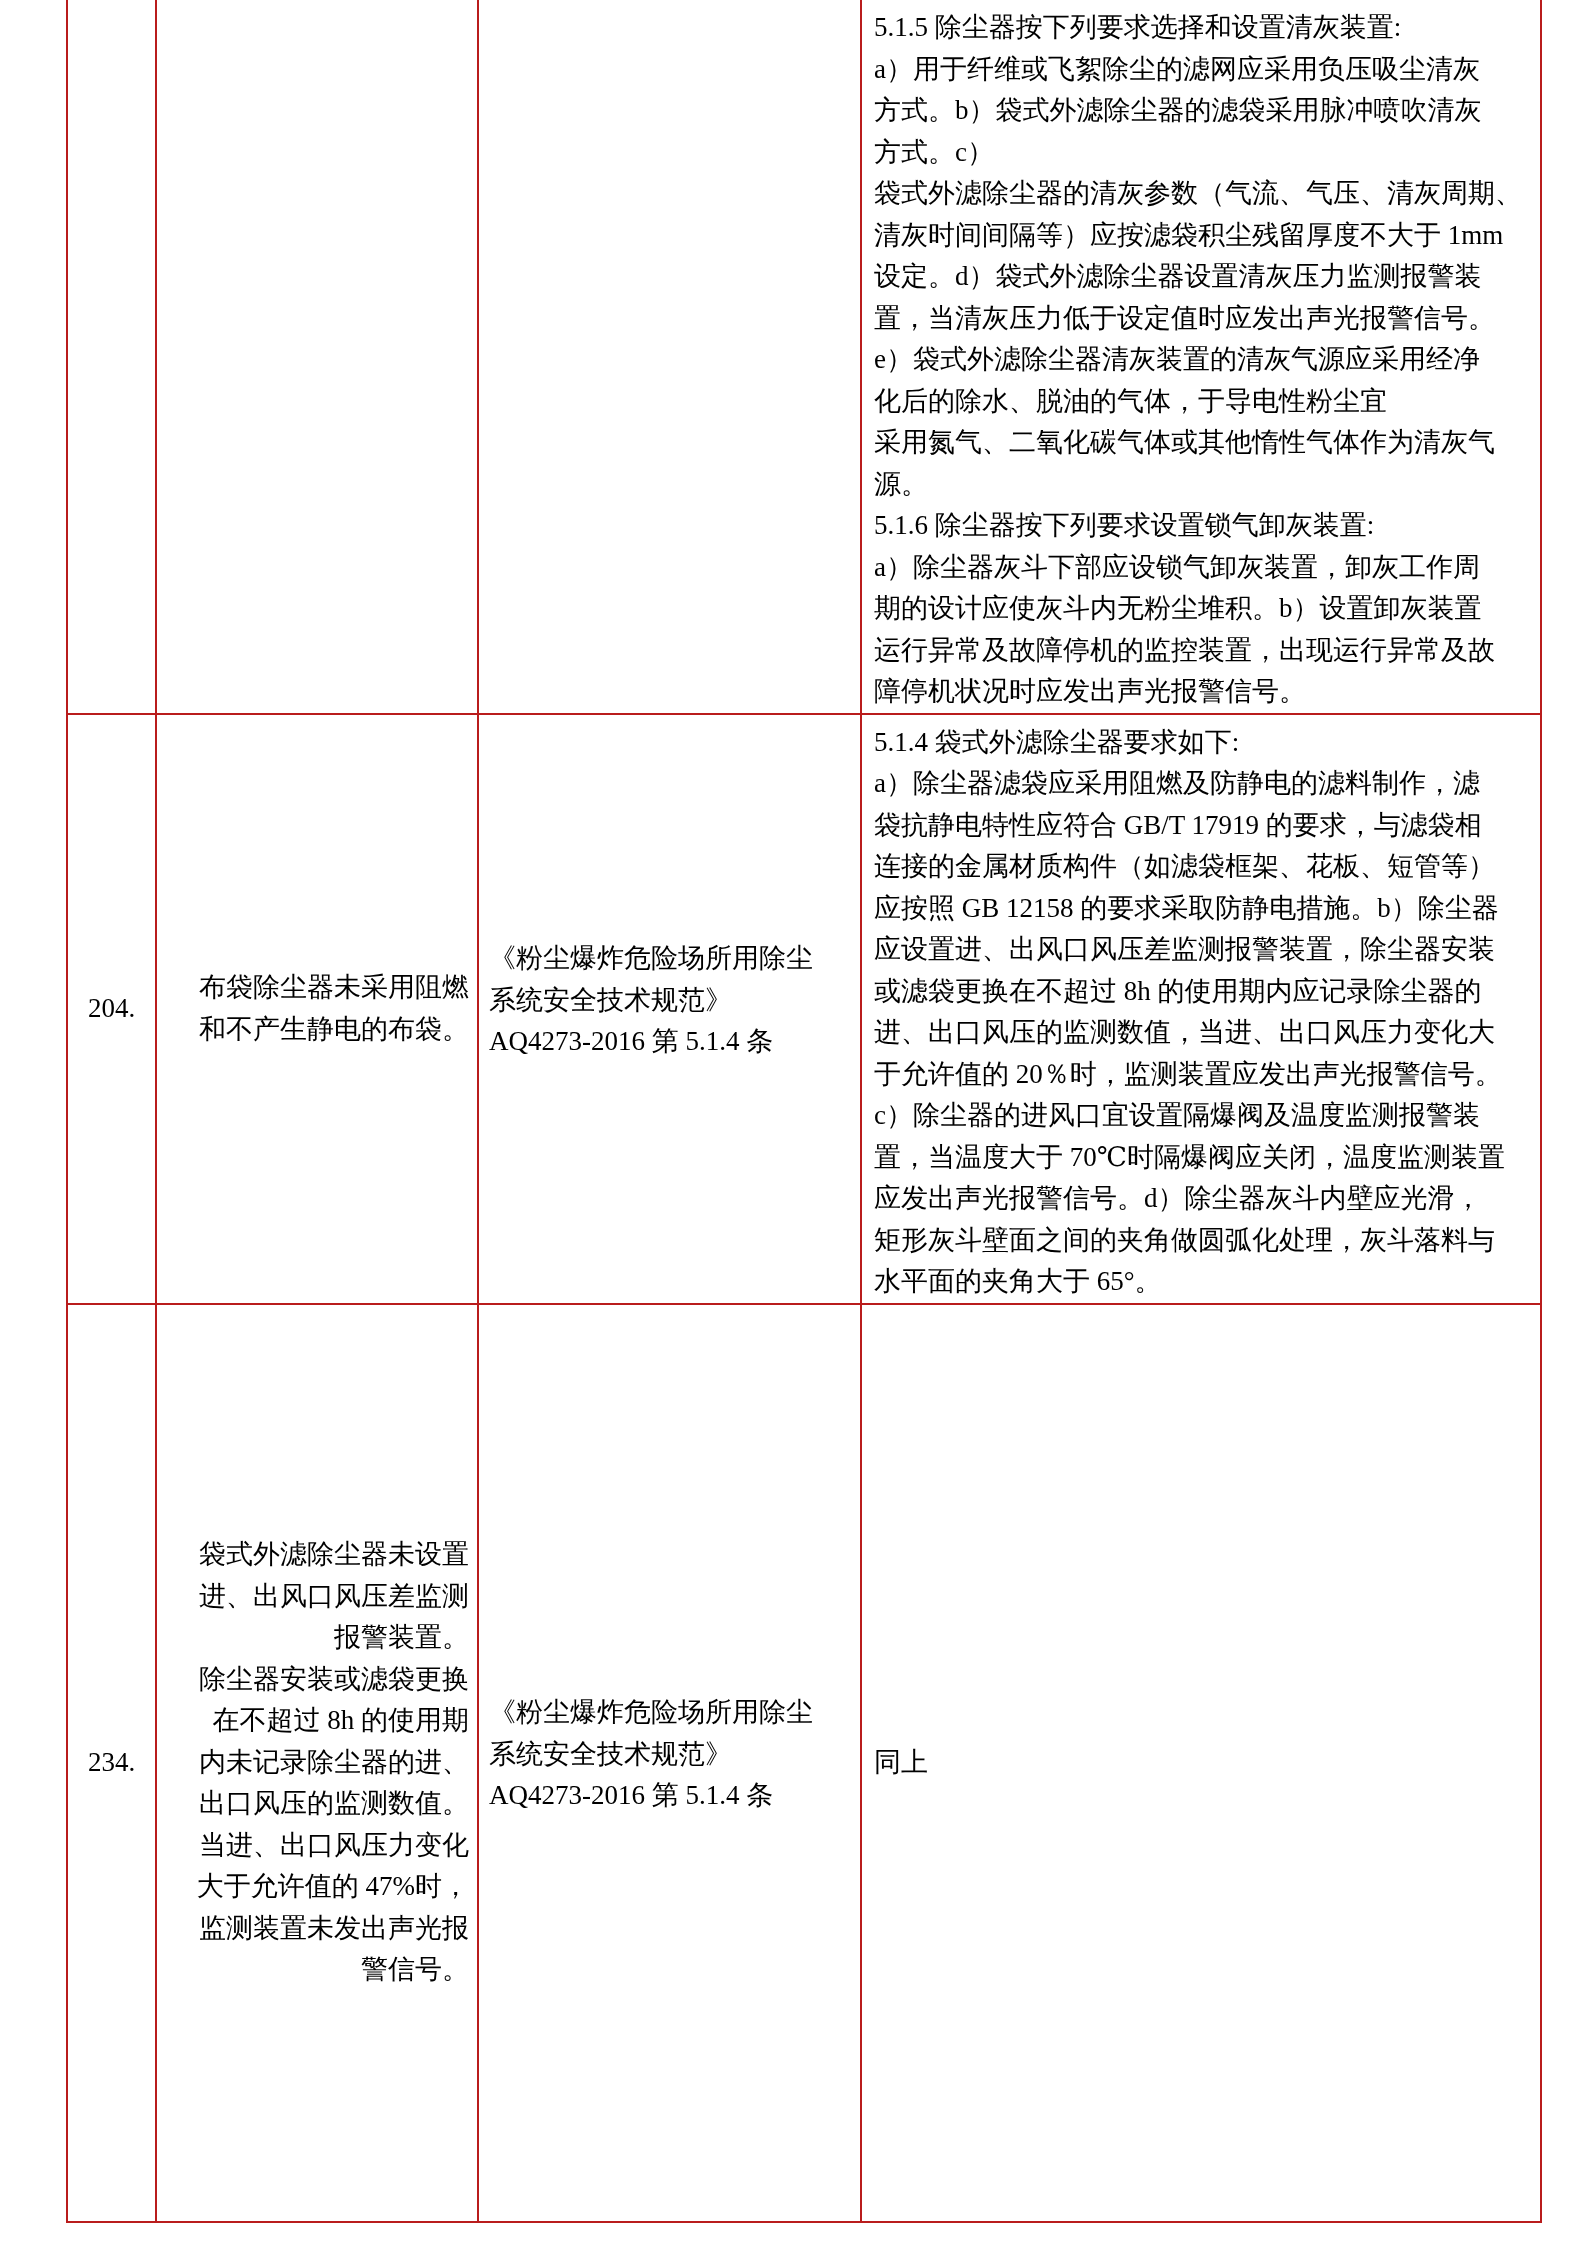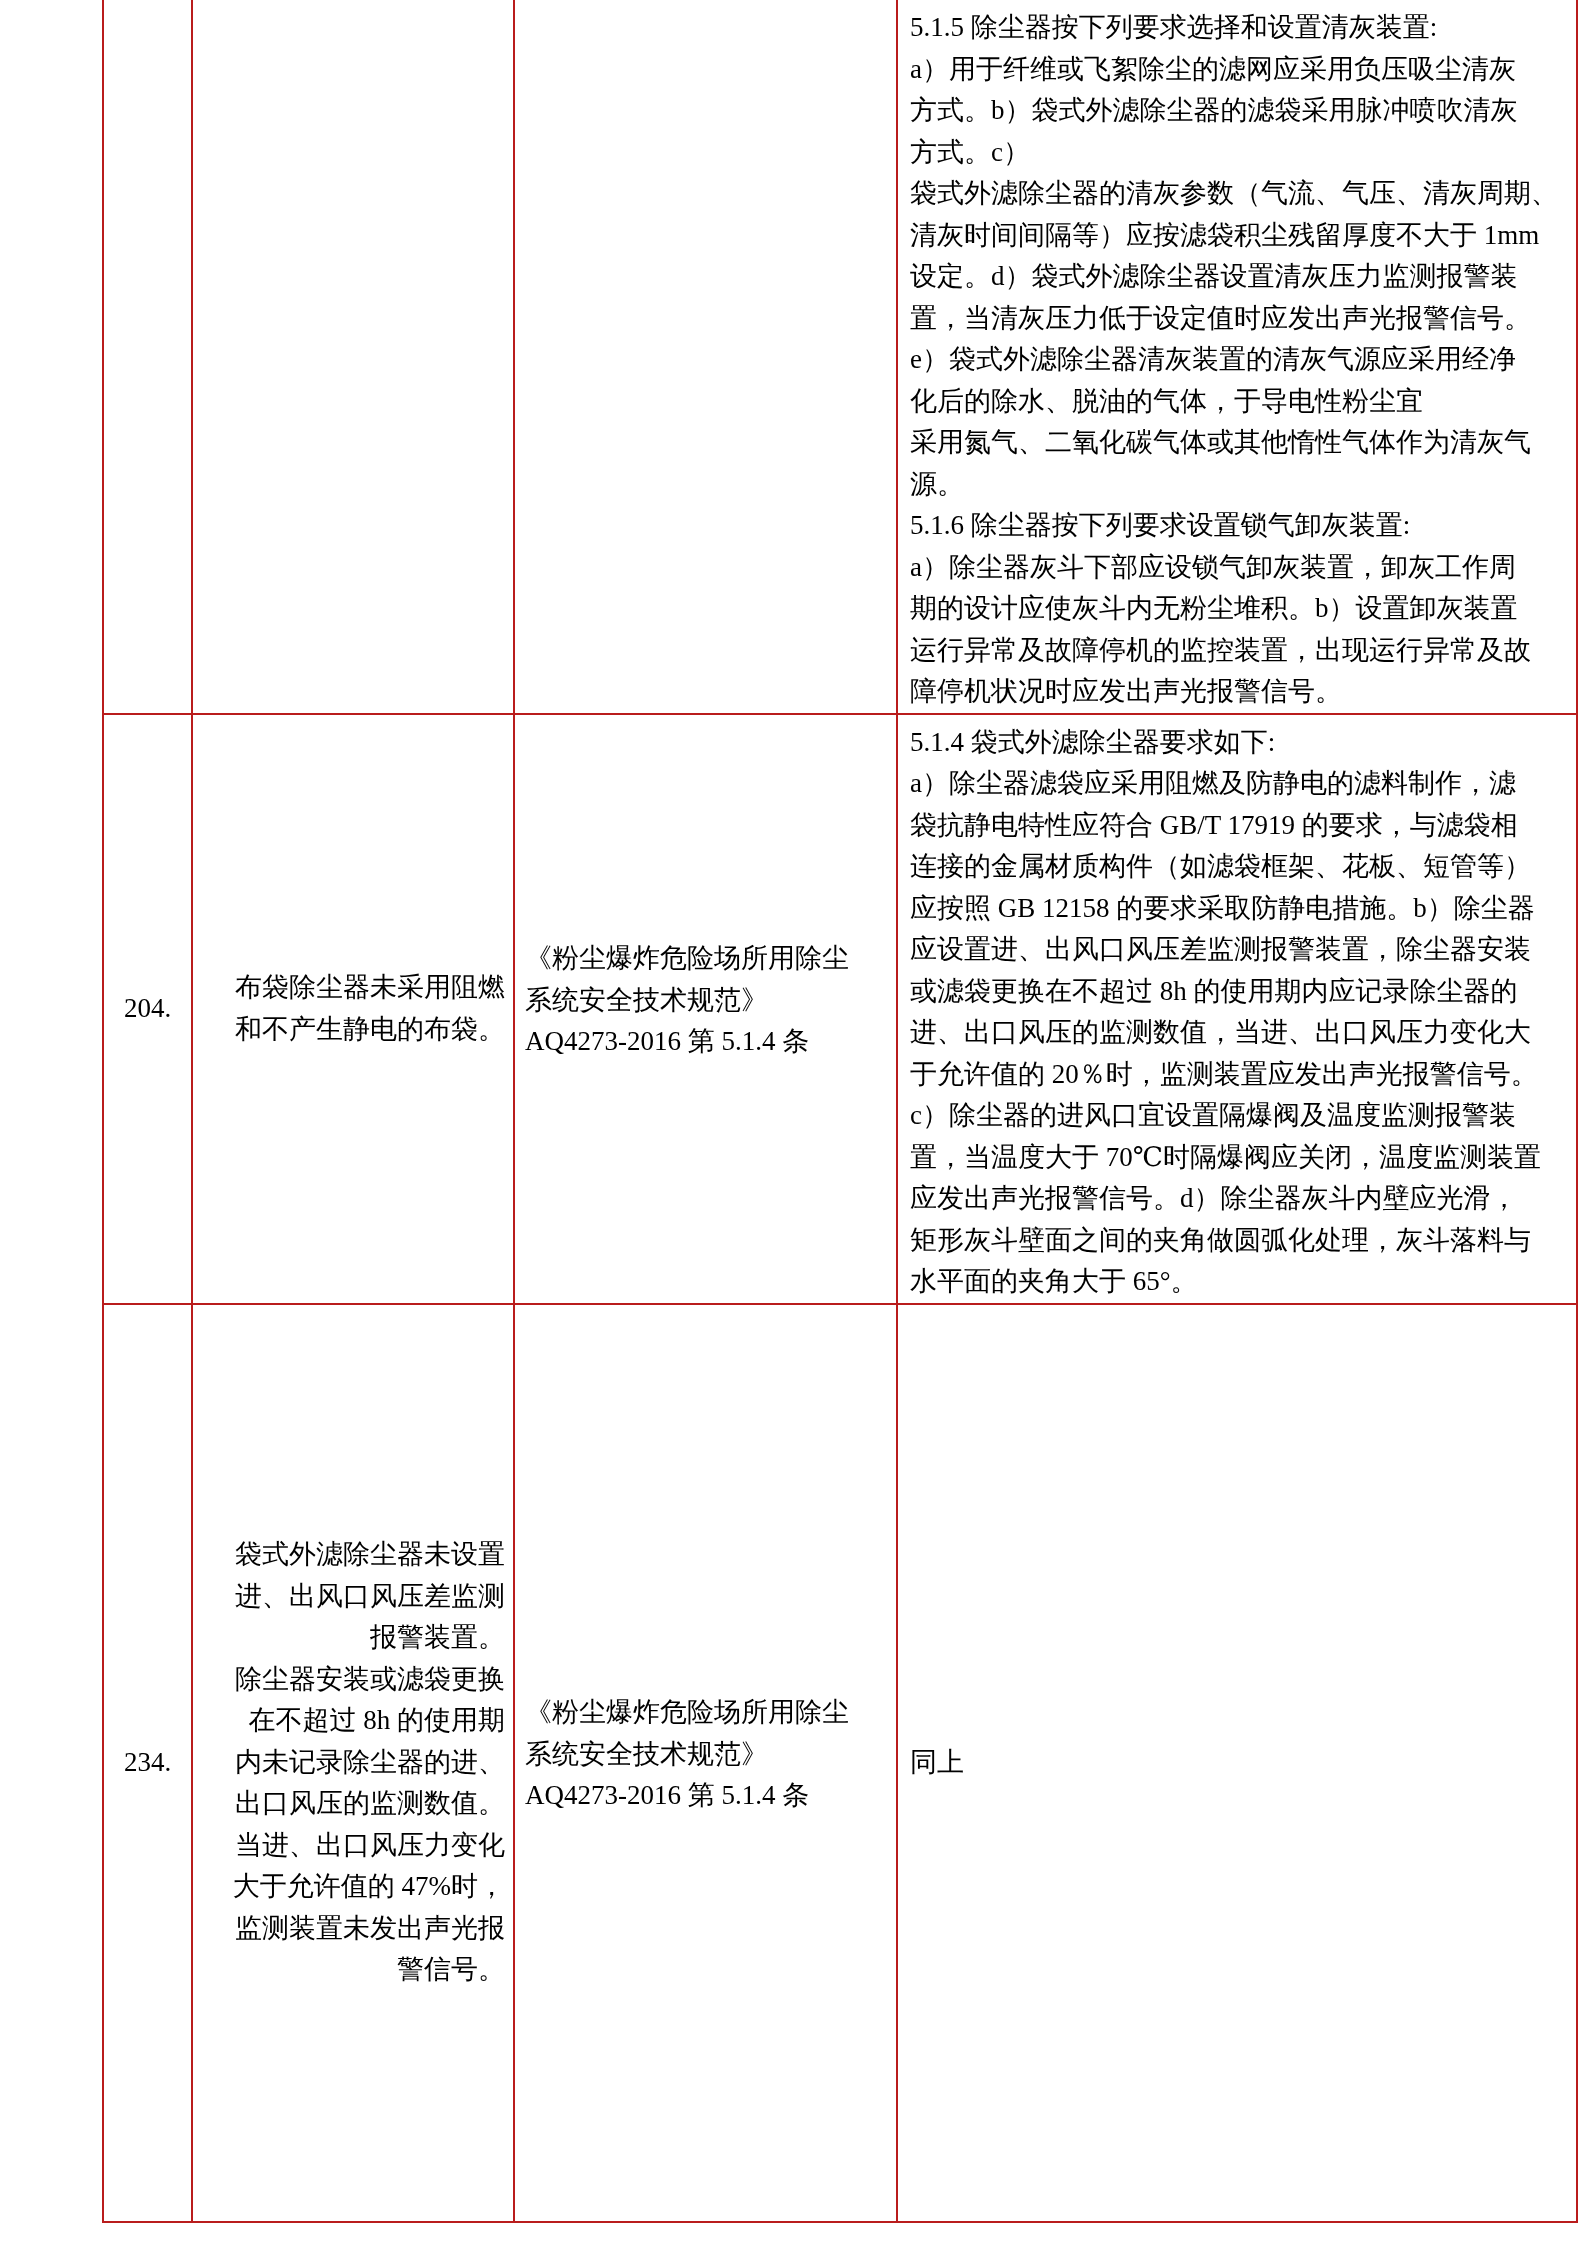--- a/index.html
+++ b/index.html
@@ -13,21 +13,20 @@
     position: relative;
     font-family: "Liberation Serif", "DejaVu Serif", serif;
     color: #000000;
   }
   .doc-table {
     position: absolute;
     left: 66px;
     top: 0;
     border-collapse: collapse;
     table-layout: fixed;
-    margin-left: 36px;
   }
   .doc-table td {
     border: 2px solid #b91c1c;
     font-size: 27px;
     line-height: 41.5px;
     overflow: hidden;
   }
   
   tr.row-continued td {
     border-top: none;

